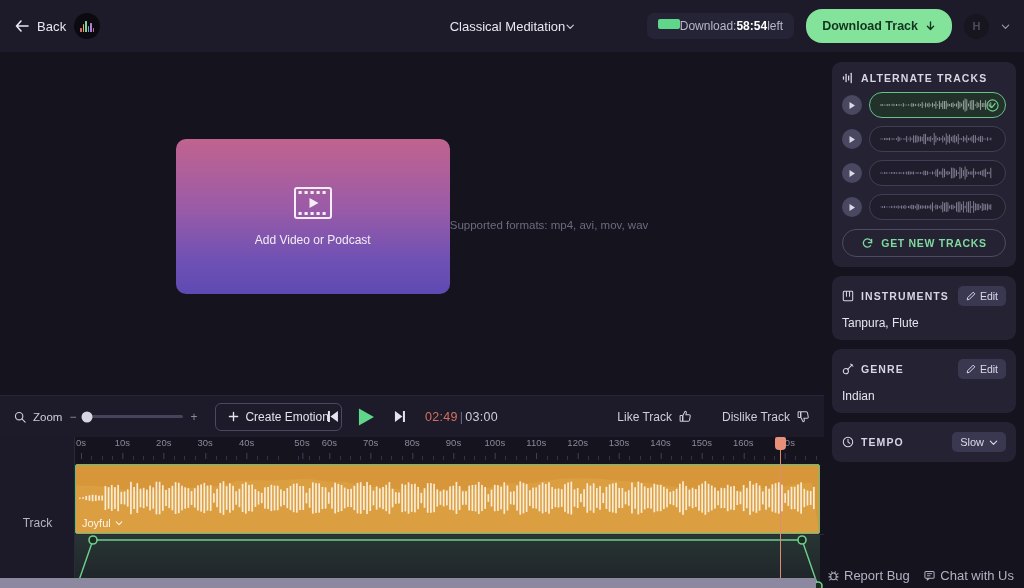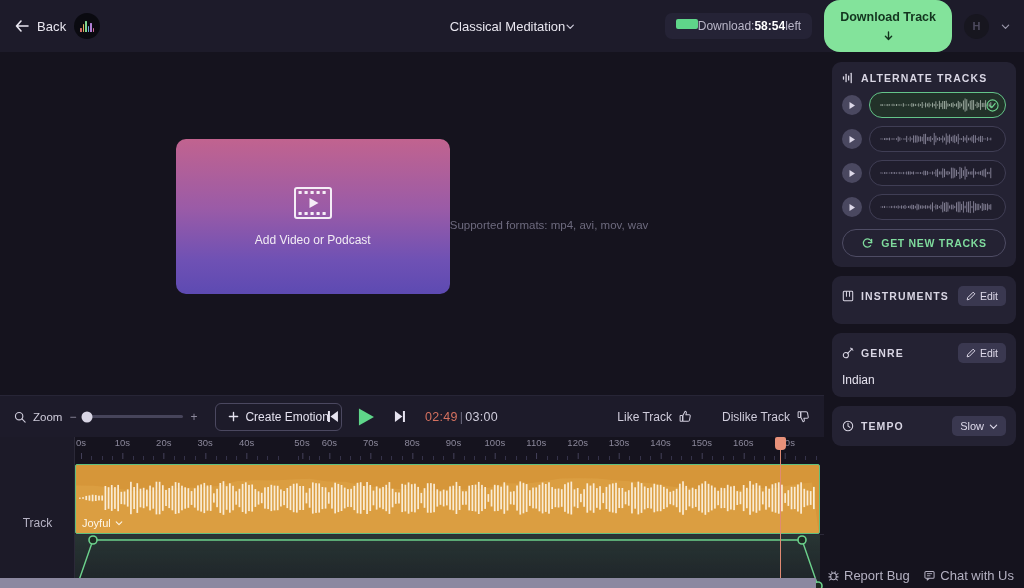--- a/index.html
+++ b/index.html
@@ -49,21 +49,21 @@
     width: 22px; height: 10px; border-radius: 2px;
     background: #5fd68a; display: block;
   }
   .dl-badge b { color: #ffffff; font-weight: 700; }
   .dl-track-btn {
     background: #83e39b; color: #13351f;
     border: none; border-radius: 16px;
     font-size: 12.5px; font-weight: 700;
     padding: 10px 16px;
     display: flex; align-items: center; gap: 7px;
-    cursor: pointer; font-family: inherit; flex-direction: column;
+    cursor: pointer; font-family: inherit;
   }
   .avatar {
     width: 25px; height: 25px; border-radius: 50%;
     background: #17161f; display: flex; align-items: center; justify-content: center;
     font-size: 11px; color: #4d4a5e; font-weight: 700; cursor: pointer;
   }
   .chev { width: 9px; height: 9px; display: block; }
 
   
   .body { flex: 1; display: flex; min-height: 0; }
@@ -1097,20 +1097,21 @@
             </svg>
             <span>INSTRUMENTS</span>
           </div>
           <button class="edit-btn">
             <svg width="10" height="10" viewBox="0 0 12 12">
               <path d="M8.6 1.4 L10.6 3.4 L4 10 L1.4 10.6 L2 8 Z" fill="none" stroke="#ddd9e9" stroke-width="1.2" stroke-linejoin="round"></path>
             </svg>
             <span>Edit</span>
           </button>
         </div>
+        <div class="card-value">Tanpura, Flute</div>
       </div>
 
       <div class="card">
         <div class="card-head">
           <div class="card-title">
             <svg class="sic" viewBox="0 0 14 14">
               <circle cx="4.5" cy="9.5" r="3" fill="none" stroke="#d9d6e4" stroke-width="1.2"></circle>
               <path d="M6.6 7.4 L12 2" stroke="#d9d6e4" stroke-width="1.2" stroke-linecap="round"></path>
               <path d="M10.2 1.2 L12.8 3.8" stroke="#d9d6e4" stroke-width="1.2" stroke-linecap="round"></path>
             </svg>

